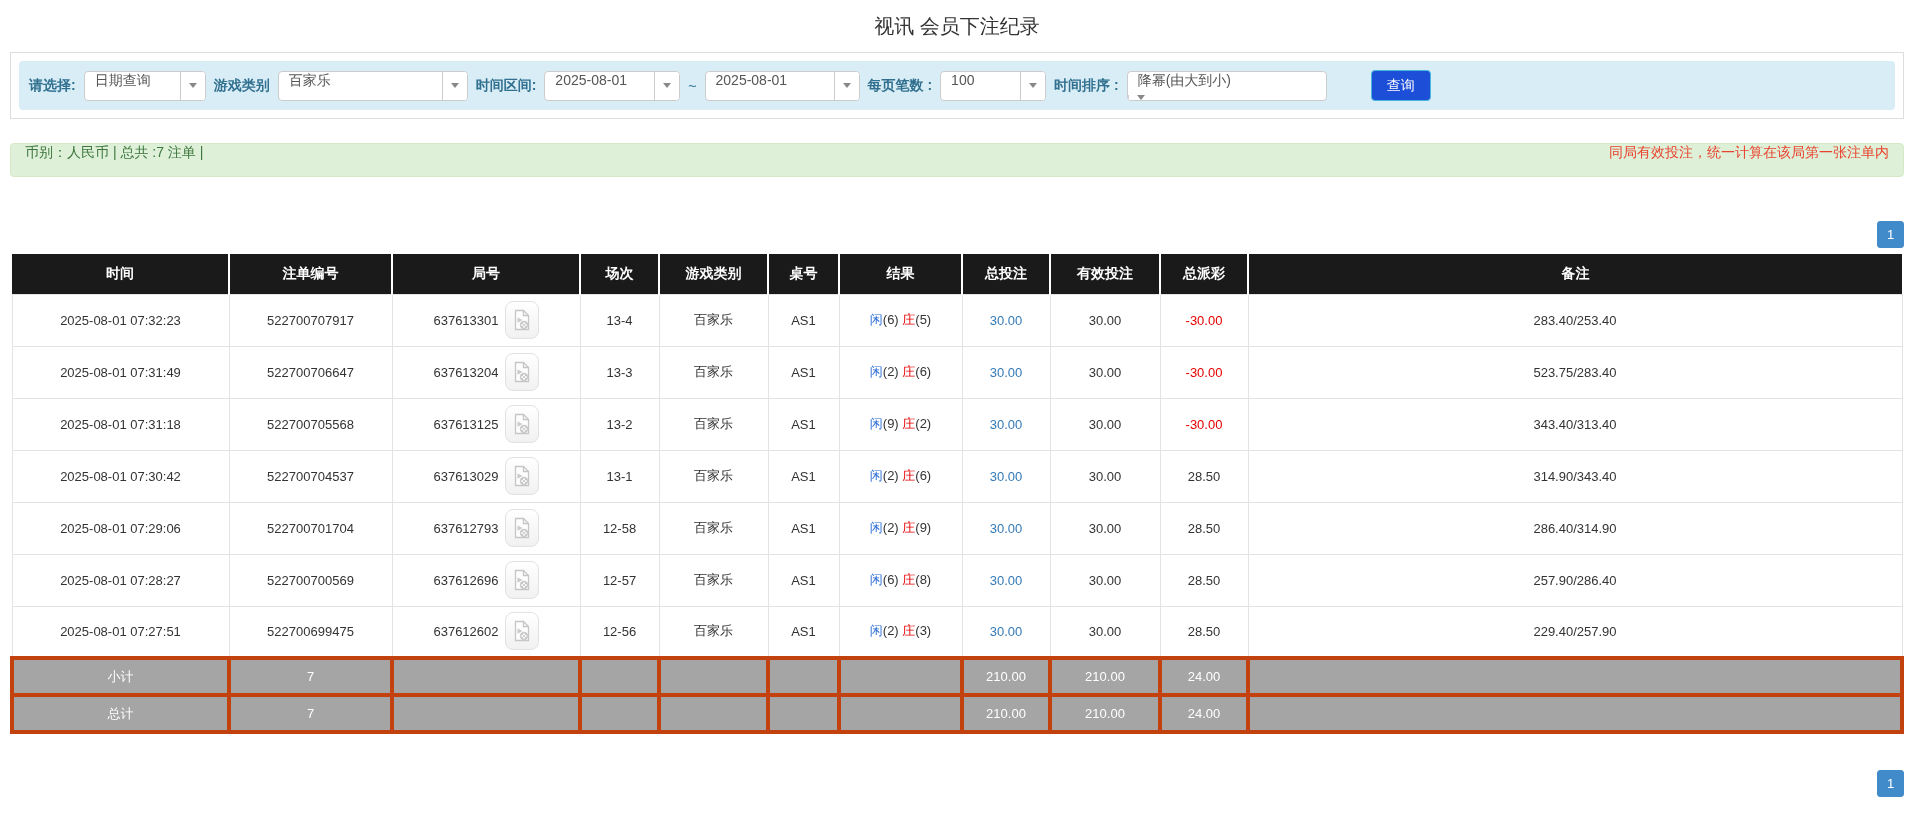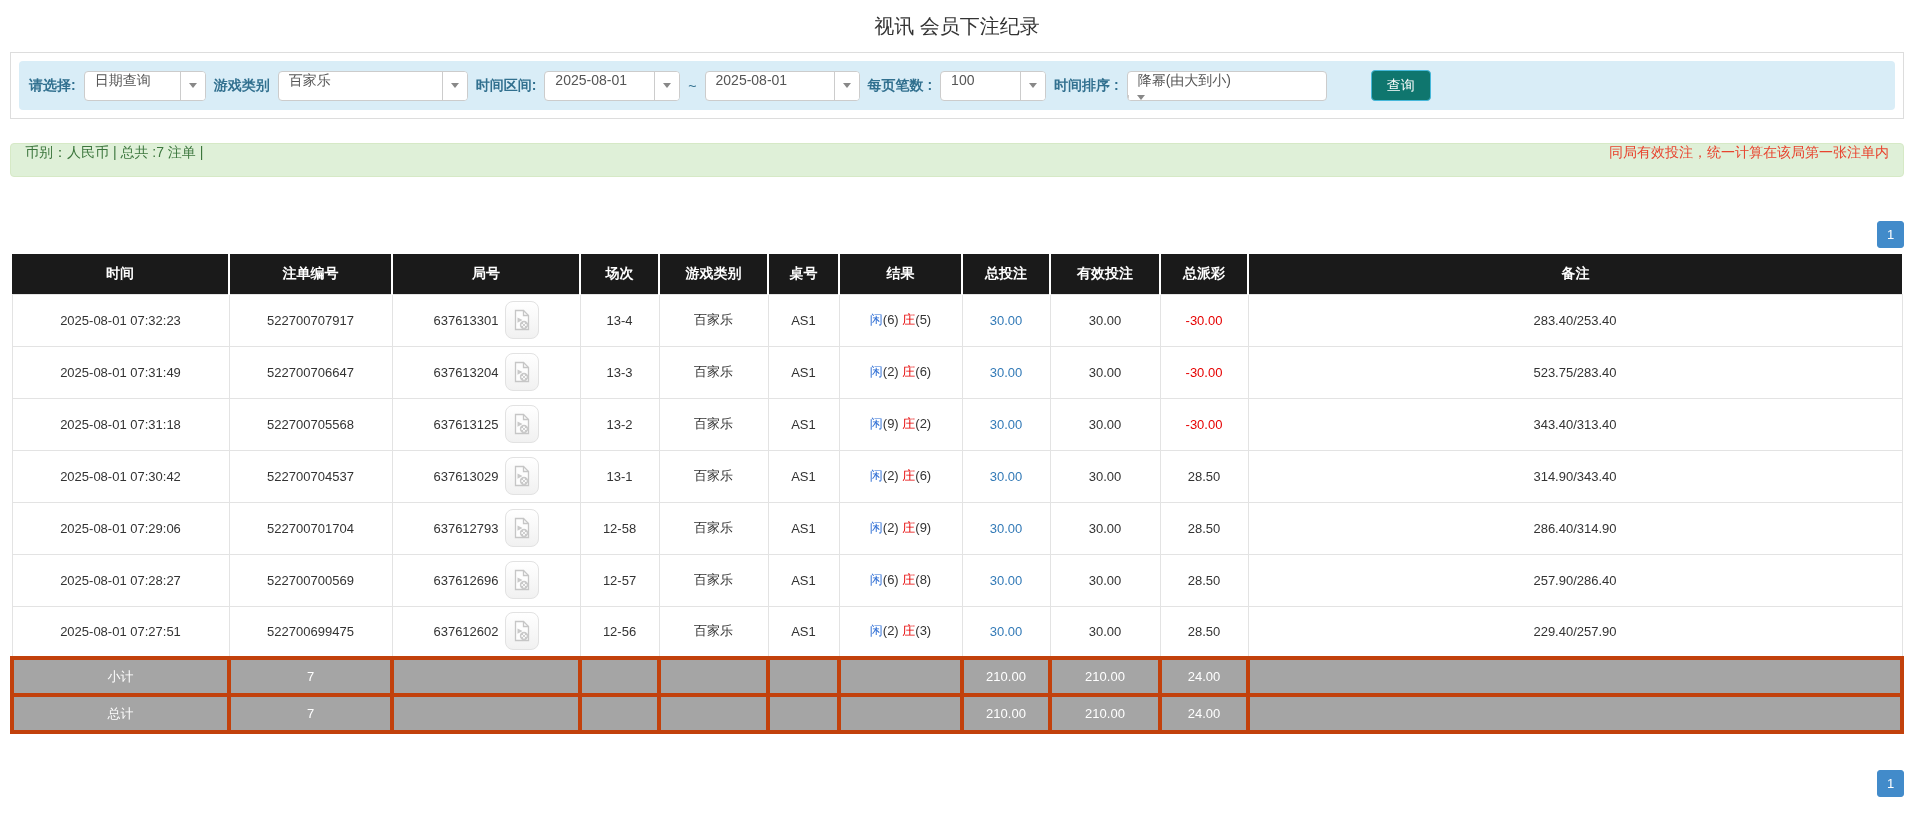--- a/index.html
+++ b/index.html
@@ -44,21 +44,21 @@
     border-right:4px solid transparent; border-top:5px solid #888; }
   .w-select { width:122px; }
   .w-game   { width:190px; }
   .w-date1  { width:136px; }
   .w-date2  { width:155px; }
   .w-size   { width:106px; }
   .w-sort   { width:200px;flex-direction:column; }
   .tilde { color:#31708f; font-size:14px; }
   .btn-search {
     margin-left:36px; height:31px; padding:0 15px;
-    background:#0f766e; color:#fff; border:1px solid #46b8da; border-radius:4px;
+    background:#1d4ed8; color:#fff; border:1px solid #46b8da; border-radius:4px;
     font-size:14px; cursor:pointer; font-family:inherit;
   }
 
   
   .summary-bar {
     margin-top:24px; background:#dff0d8; border:1px solid #d6e9c6; border-radius:4px;
     height:34px; display:flex; align-items:flex-start; justify-content:space-between;
     padding:0 14px; font-size:14px;
   }
   .summary-left { color:#3c763d; }

